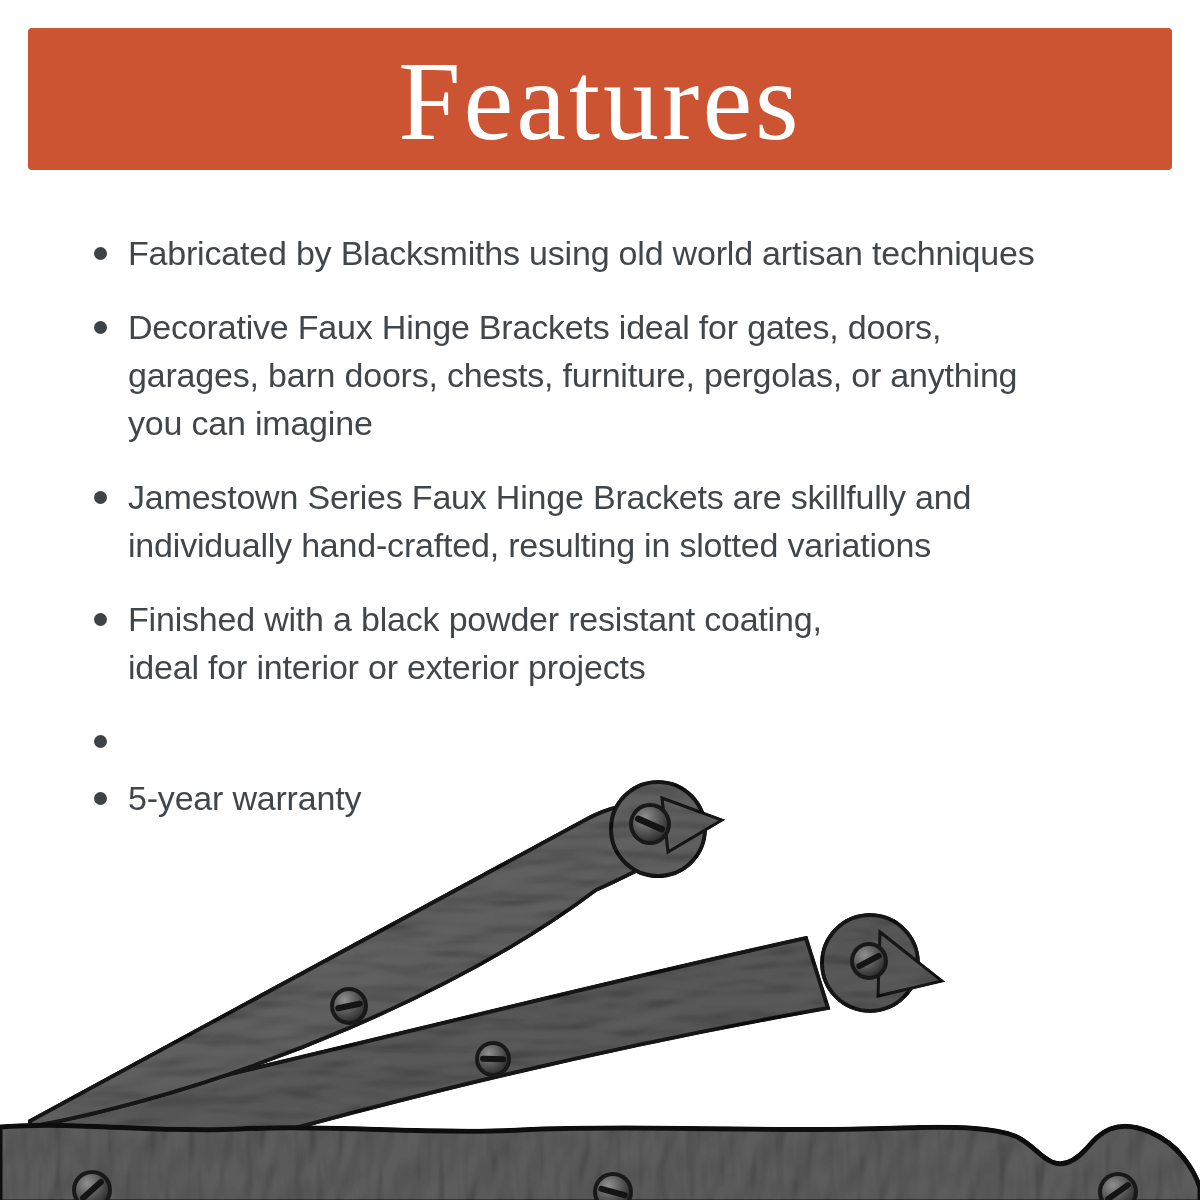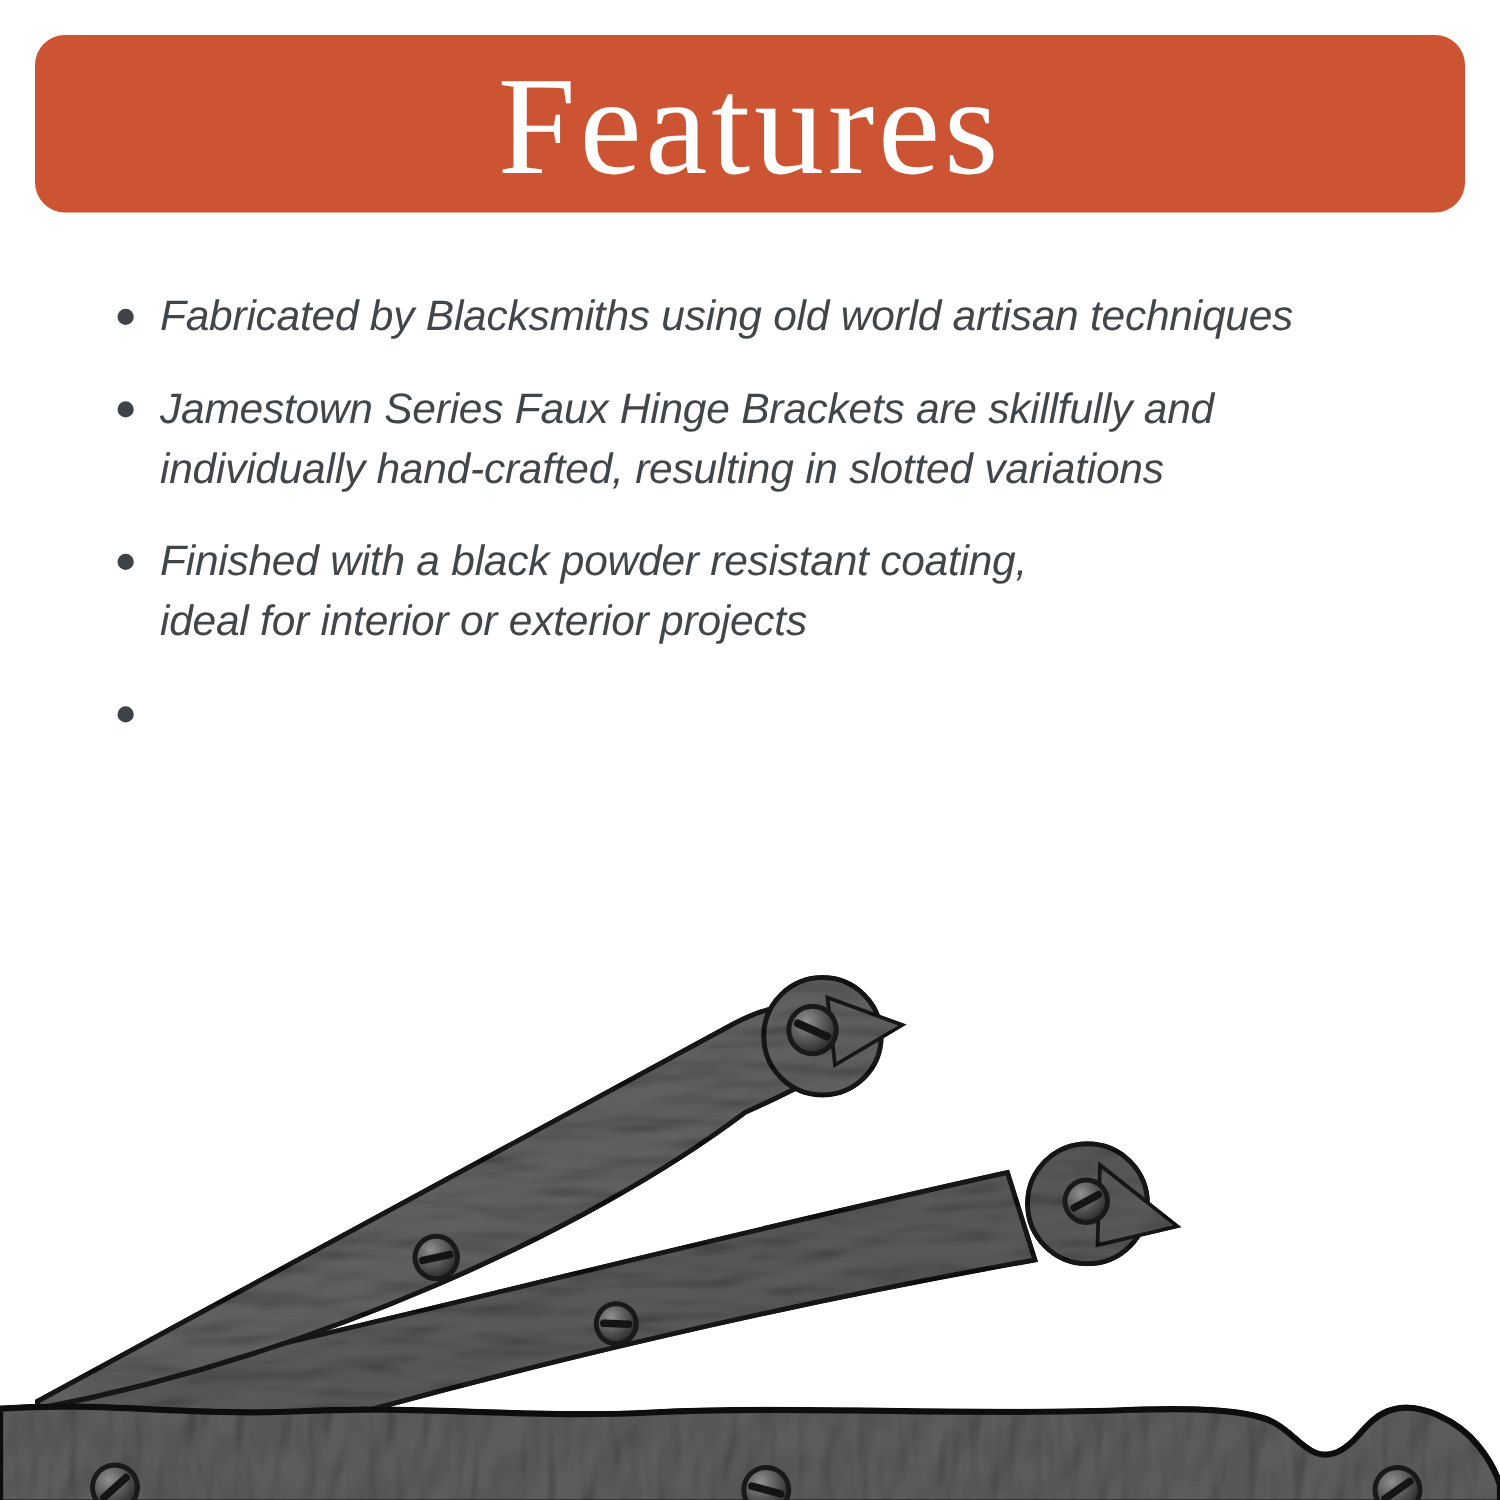--- a/index.html
+++ b/index.html
@@ -2,33 +2,33 @@
 <html><head>
 <meta charset="utf-8">
 <style>
   html,body{margin:0;padding:0;}
   body{
     width:1200px;height:1200px;position:relative;overflow:hidden;
     background:#ffffff;font-family:"Liberation Sans",sans-serif;
   }
   .banner{
     position:absolute;left:28px;top:28px;width:1144px;height:142px;
-    background:#CC5433;border-radius:24px;
+    background:#CC5433;border-radius:4px;
     display:flex;align-items:center;justify-content:center;
   }
   .banner .title{
     font-family:"Liberation Serif","DejaVu Serif",serif;
     font-weight:400;font-size:112px;line-height:1;color:#ffffff;
     letter-spacing:3px;transform:translateY(2px);
   }
   ul.features{
     position:absolute;left:80px;top:229px;width:1090px;
     margin:0;padding:0;list-style:none;
   }
-  li.feature{display:flex;align-items:flex-start;font-style:italic;}
+  li.feature{display:flex;align-items:flex-start;}
   li.feature + li.feature{margin-top:26px;}
   .dot{
     flex:0 0 auto;width:13px;height:13px;border-radius:50%;
     background:#3E4347;margin:18px 21px 0 14px;
   }
   .ftext{
     font-size:34px;line-height:48px;color:#41464A;
     font-weight:300;letter-spacing:-0.2px;white-space:pre-line;
   }
   svg.photo{position:absolute;left:0;top:728px;display:block;}
@@ -40,30 +40,40 @@
   <span class="title">Features</span>
 </div>
 
 <ul class="features">
   <li class="feature">
     <span class="dot"></span>
     <span class="ftext">Fabricated by Blacksmiths using old world artisan techniques</span>
   </li>
   <li class="feature">
     <span class="dot"></span>
+    <span class="ftext">Decorative Faux Hinge Brackets ideal for gates, doors,
+garages, barn doors, chests, furniture, pergolas, or anything
+you can imagine</span>
+  </li>
+  <li class="feature">
+    <span class="dot"></span>
     <span class="ftext">Jamestown Series Faux Hinge Brackets are skillfully and
 individually hand-crafted, resulting in slotted variations</span>
   </li>
   <li class="feature">
     <span class="dot"></span>
     <span class="ftext">Finished with a black powder resistant coating,
 ideal for interior or exterior projects</span>
   </li>
   <li class="feature">
     <span class="dot"></span>
+  </li>
+  <li class="feature">
+    <span class="dot"></span>
+    <span class="ftext">5-year warranty</span>
   </li>
 </ul>
 
 <svg class="photo" width="1200" height="472" viewBox="0 728 1200 472" xmlns="http://www.w3.org/2000/svg">
   <title>Three black hand-hammered faux hinge brackets with decorative slotted screws</title>
   <defs>
 
     <filter id="forgeA" x="-10%" y="-10%" width="120%" height="120%">
       <feTurbulence type="fractalNoise" baseFrequency="0.014 0.05" numOctaves="2" seed="14" result="n"></feTurbulence>
       <feDiffuseLighting in="n" surfaceScale="5.5" diffuseConstant="1.05" lighting-color="#9b9b9b" result="lit">

